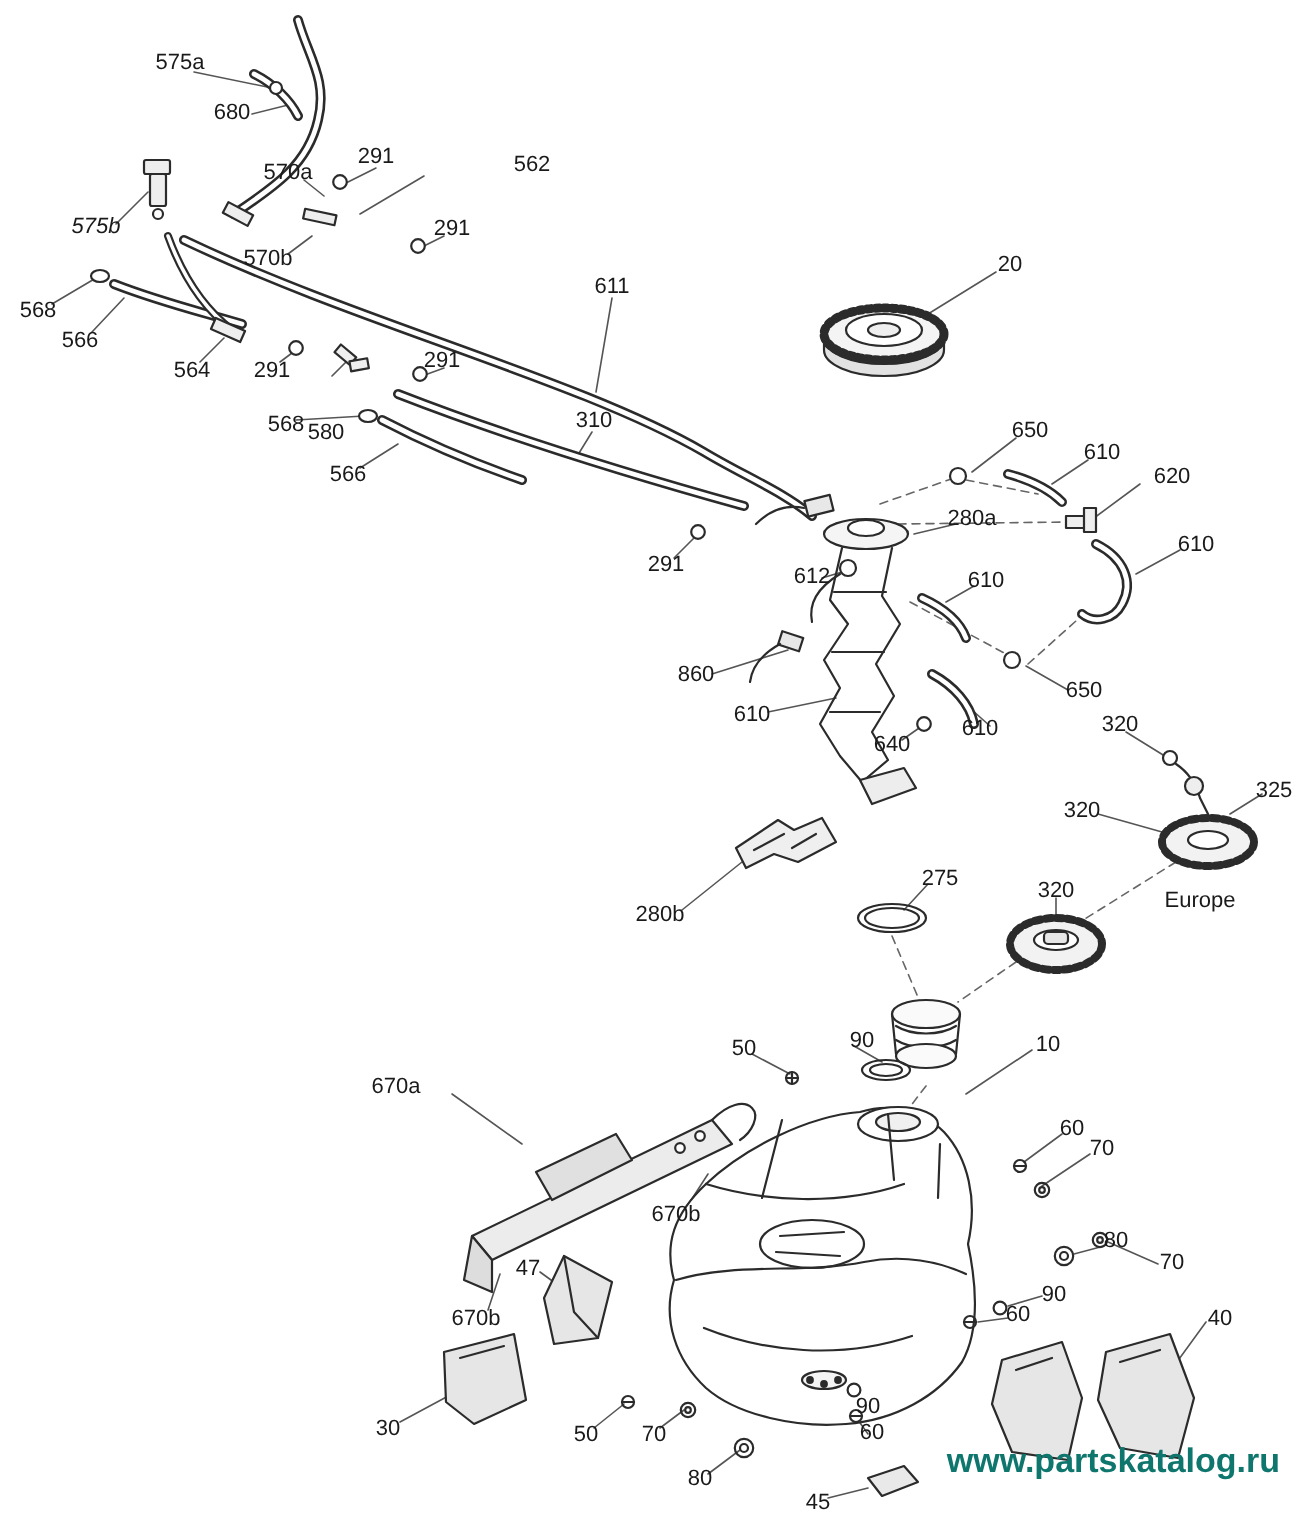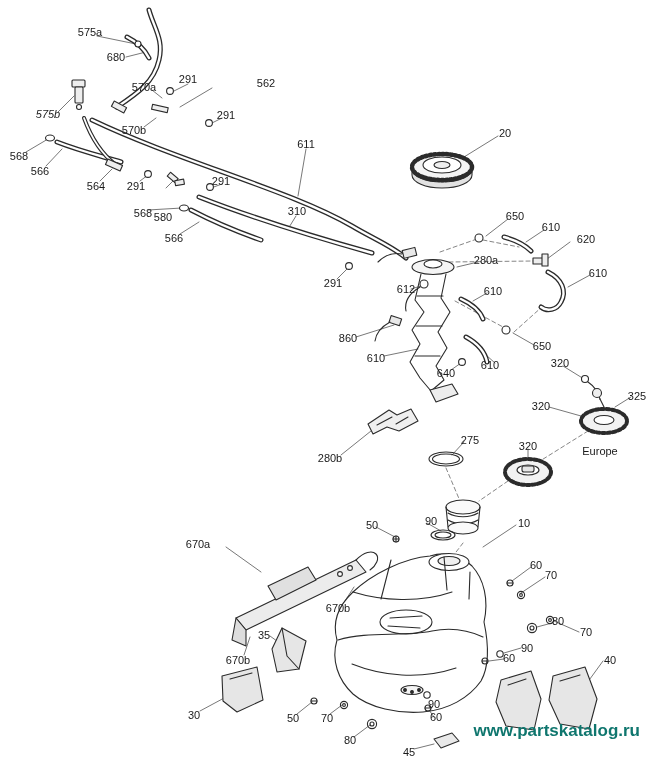--- a/index.html
+++ b/index.html
@@ -325,21 +325,21 @@
       <span class="part-label" style="left: 330px; top: 458px;">280b</span>
       <span class="part-label" style="left: 524px; top: 523px;">10</span>
       <span class="part-label" style="left: 372px; top: 525px;">50</span>
       <span class="part-label" style="left: 431px; top: 521px;">90</span>
       <span class="part-label" style="left: 198px; top: 544px; text-align: center;">670a</span>
       <span class="part-label" style="left: 536px; top: 565px;">60</span>
       <span class="part-label" style="left: 551px; top: 575px;">70</span>
       <span class="part-label" style="left: 338px; top: 608px;">670b</span>
       <span class="part-label" style="left: 558px; top: 621px;">80</span>
       <span class="part-label" style="left: 586px; top: 632px;">70</span>
-      <span class="part-label" style="left: 264px; top: 635px;">35</span>
+      <span class="part-label" style="left: 264px; top: 635px;">47</span>
       <span class="part-label" style="left: 527px; top: 648px;">90</span>
       <span class="part-label" style="left: 509px; top: 658px;">60</span>
       <span class="part-label" style="left: 238px; top: 660px;">670b</span>
       <span class="part-label" style="left: 610px; top: 660px;">40</span>
       <span class="part-label" style="left: 194px; top: 715px;">30</span>
       <span class="part-label" style="left: 293px; top: 718px;">50</span>
       <span class="part-label" style="left: 327px; top: 718px;">70</span>
       <span class="part-label" style="left: 434px; top: 704px;">90</span>
       <span class="part-label" style="left: 436px; top: 717px;">60</span>
       <span class="part-label" style="left: 350px; top: 740px;">80</span>

